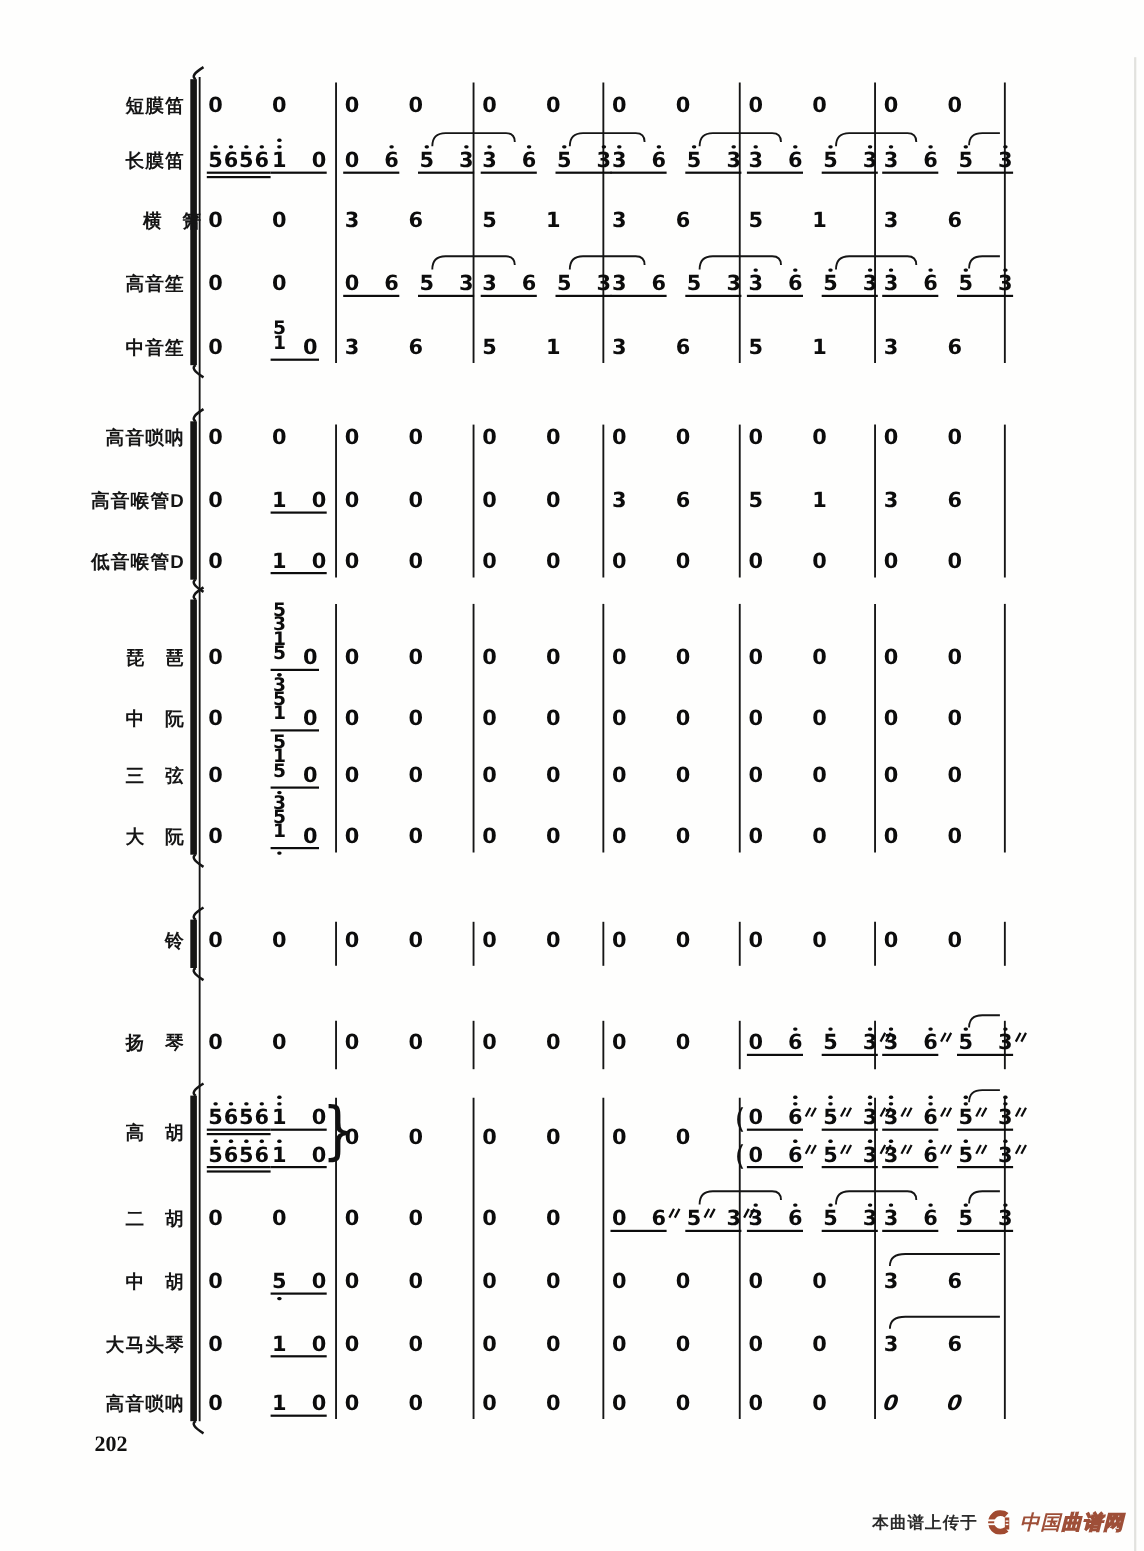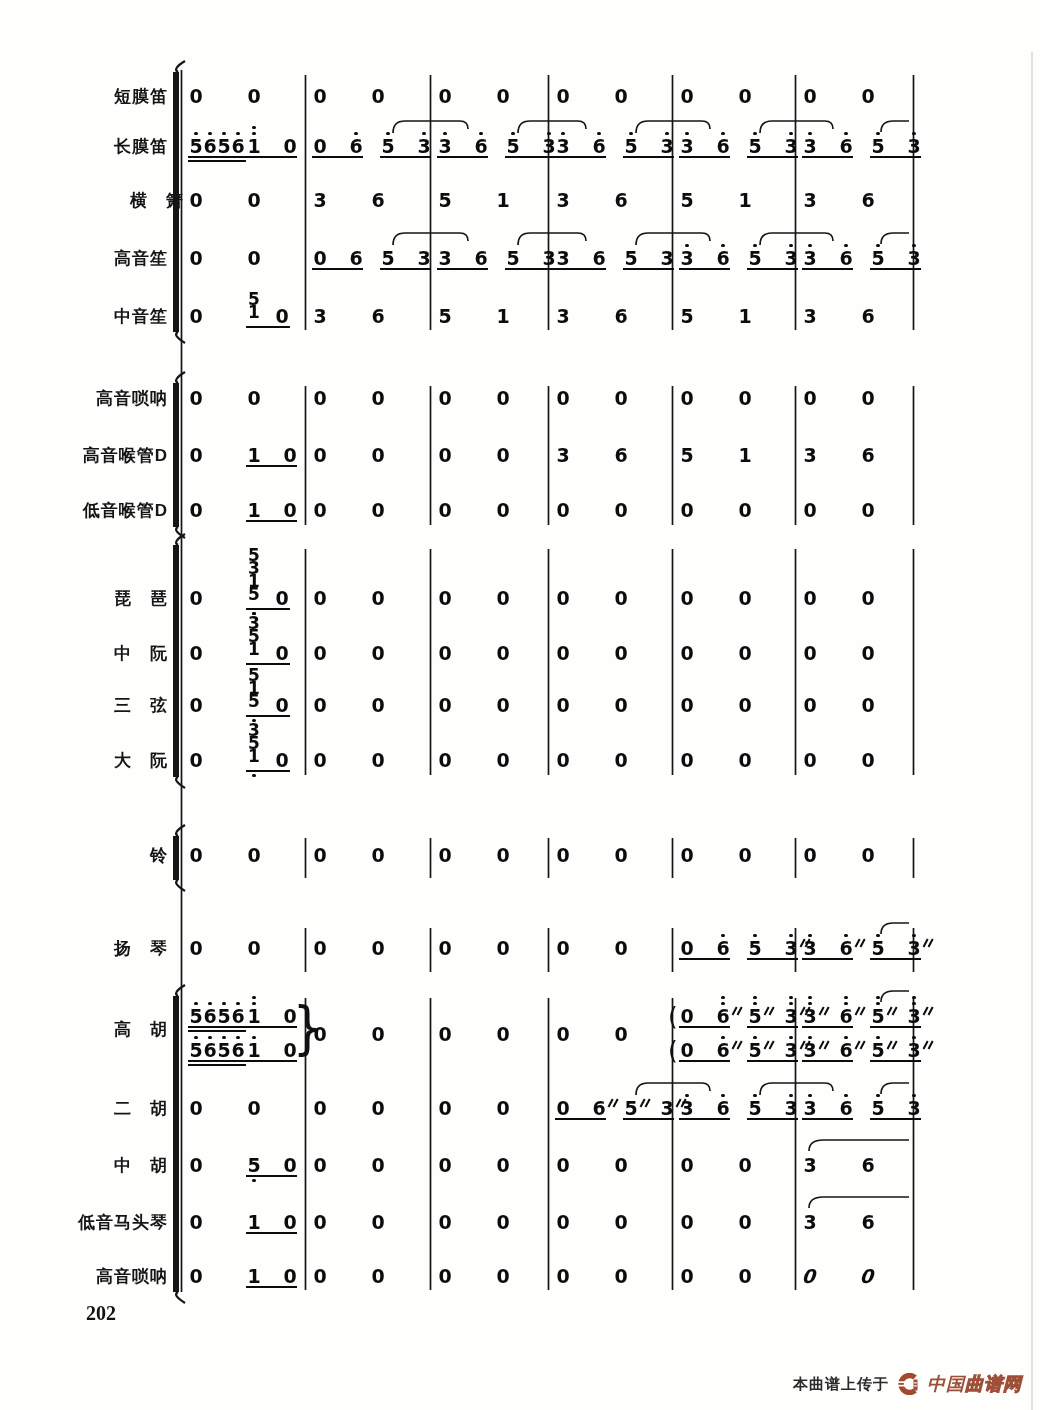--- a/index.html
+++ b/index.html
@@ -574,21 +574,21 @@
       <div class="dg" style="left: 313px; top: 1155px;">0</div>
       <div class="dg" style="left: 371px; top: 1155px;">0</div>
       <div class="dg" style="left: 438px; top: 1155px;">0</div>
       <div class="dg" style="left: 496px; top: 1155px;">0</div>
       <div class="dg" style="left: 556px; top: 1155px;">0</div>
       <div class="dg" style="left: 614px; top: 1155px;">0</div>
       <div class="dg" style="left: 680px; top: 1155px;">0</div>
       <div class="dg" style="left: 738px; top: 1155px;">0</div>
       <div class="dg" style="left: 803px; top: 1155px;">3</div>
       <div class="dg" style="left: 861px; top: 1155px;">6</div>
-      <div class="lbl" style="left: 36px; top: 1211px;">低音马头琴</div>
+      <div class="lbl" style="left: 36px; top: 1211px;">大马头琴</div>
       <div class="dg" style="left: 189px; top: 1212px;">0</div>
       <div class="dg" style="left: 247px; top: 1212px;">1</div>
       <div class="dg" style="left: 283px; top: 1212px;">0</div>
       <div class="ul" style="left: 246px; top: 1232px; width: 51px;"></div>
       <div class="dg" style="left: 313px; top: 1212px;">0</div>
       <div class="dg" style="left: 371px; top: 1212px;">0</div>
       <div class="dg" style="left: 438px; top: 1212px;">0</div>
       <div class="dg" style="left: 496px; top: 1212px;">0</div>
       <div class="dg" style="left: 556px; top: 1212px;">0</div>
       <div class="dg" style="left: 614px; top: 1212px;">0</div>

